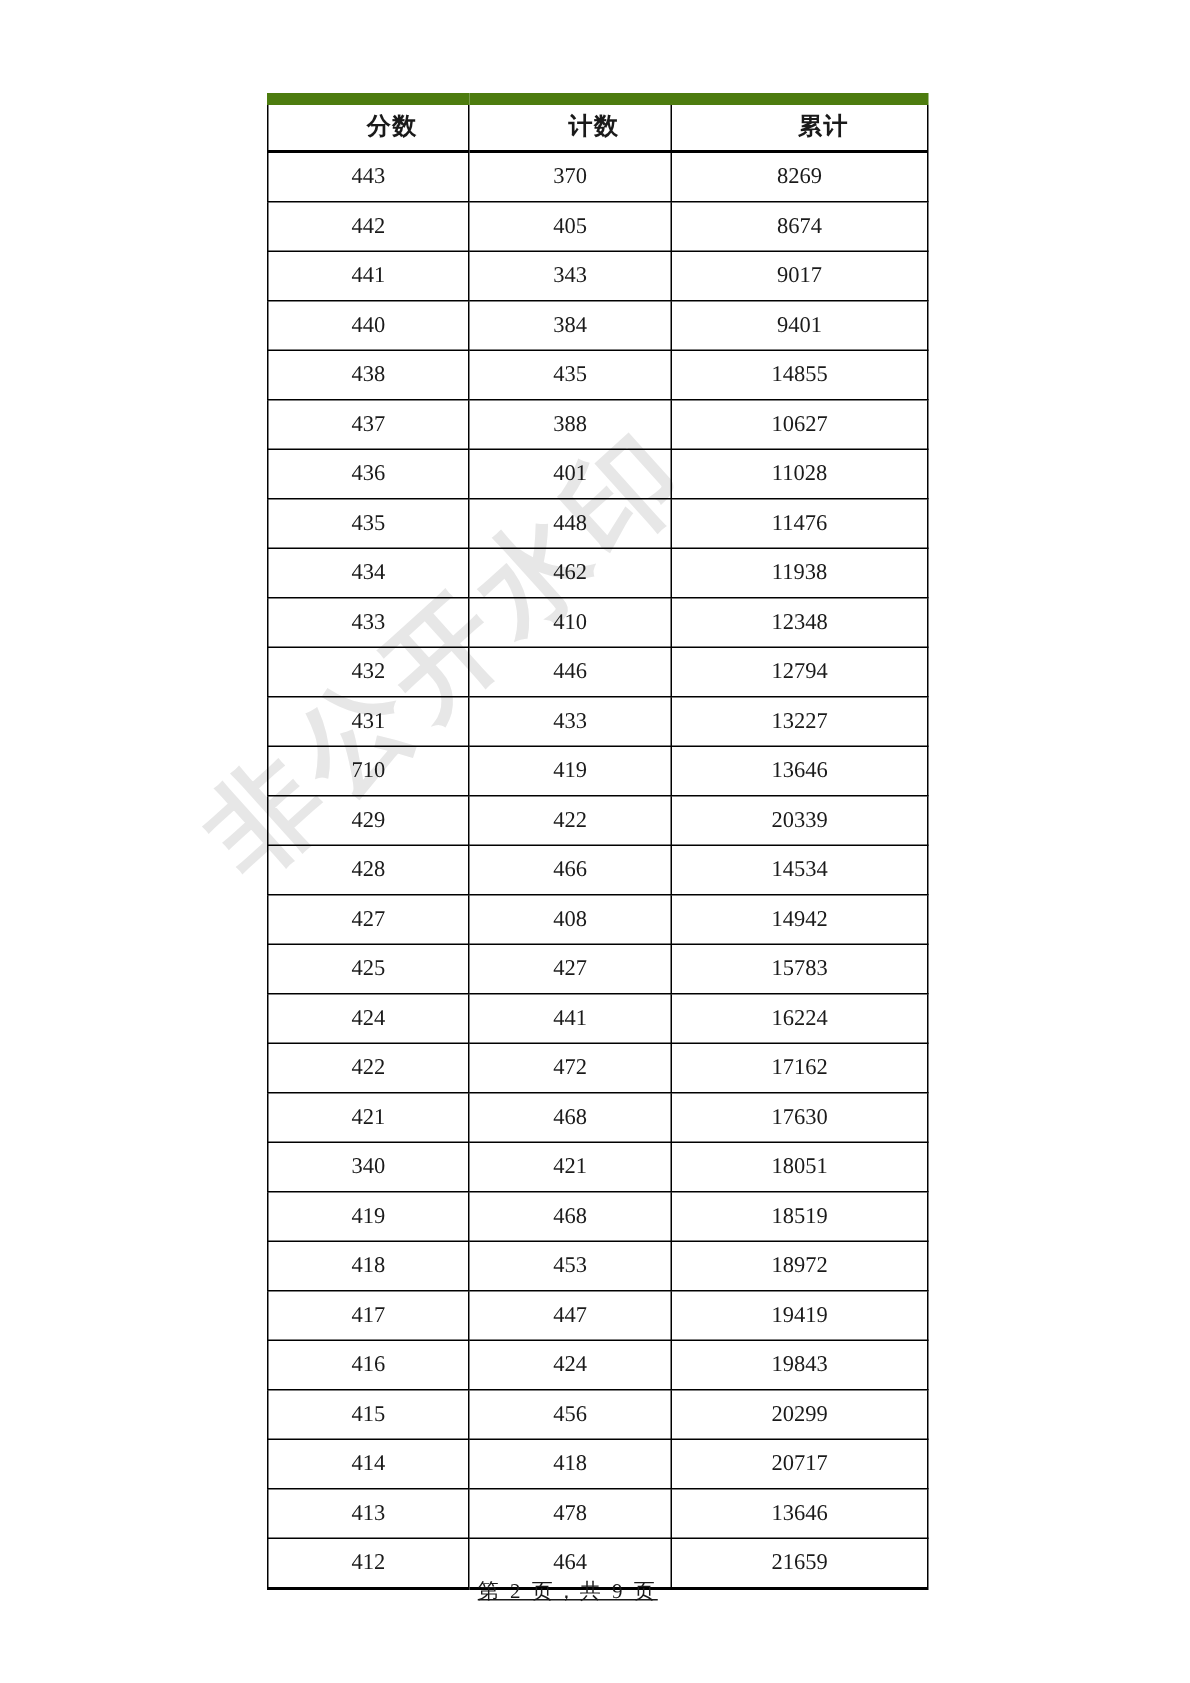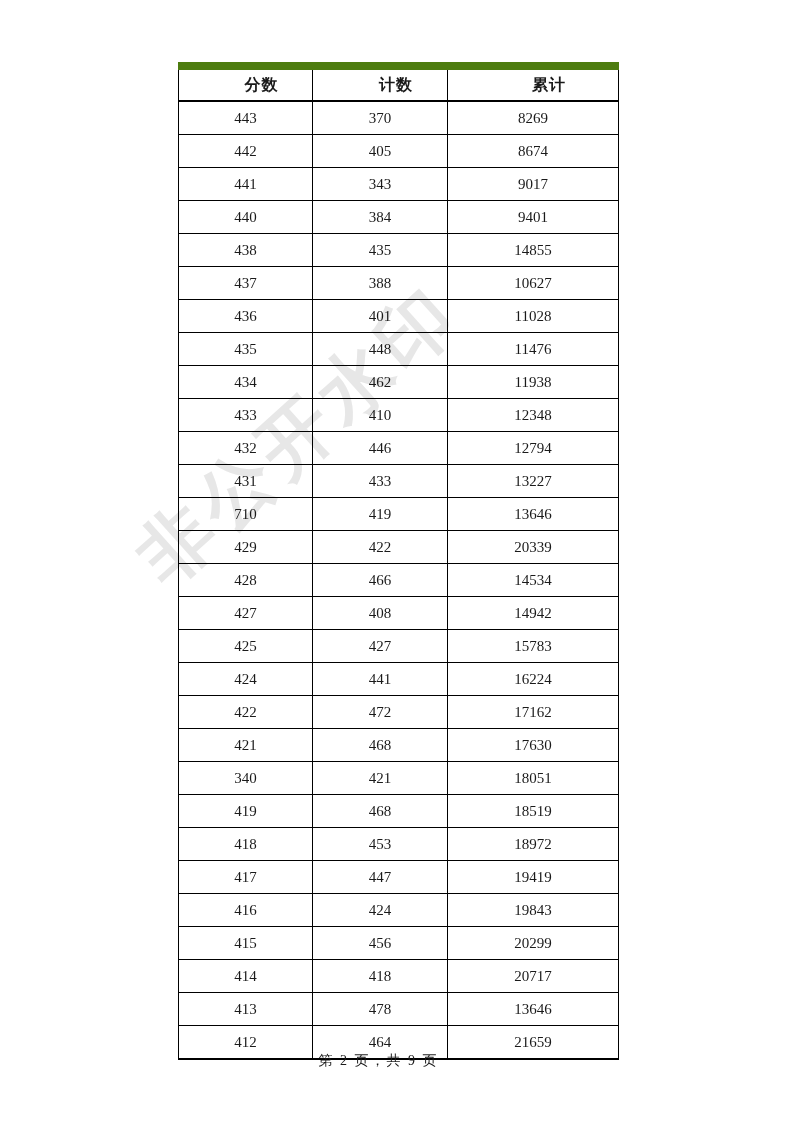--- a/index.html
+++ b/index.html
@@ -107,20 +107,21 @@
   .page-footer {
     position: absolute;
     left: 0;
     top: 1052px;
     width: 757px;
     text-align: center;
     font-size: 14px;
     color: #1a1a1a;
     letter-spacing: 2px;
     z-index: 2;
+    text-decoration: underline;
   }
 </style>
 </head>
 <body>
 
 <div class="page">
 
   <div class="watermark-layer">
     <div class="watermark">非公开水印</div>
   </div>

